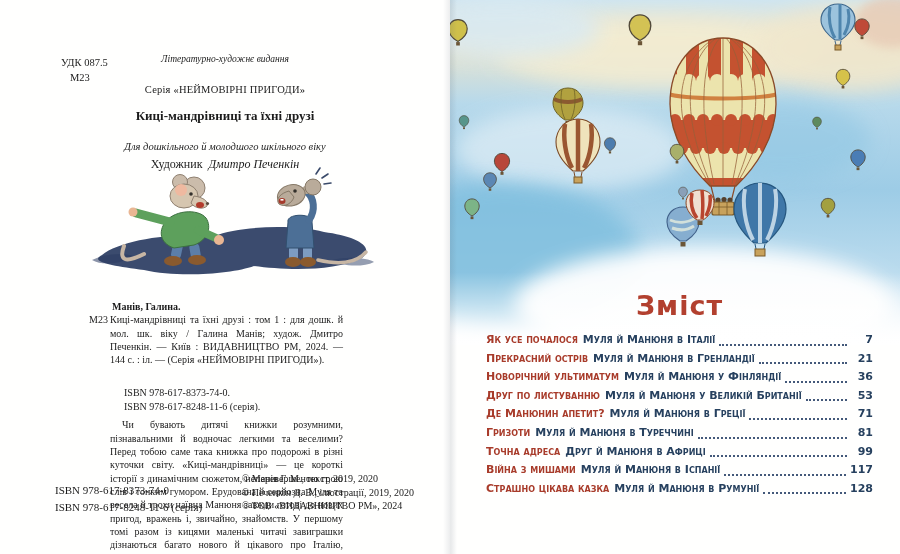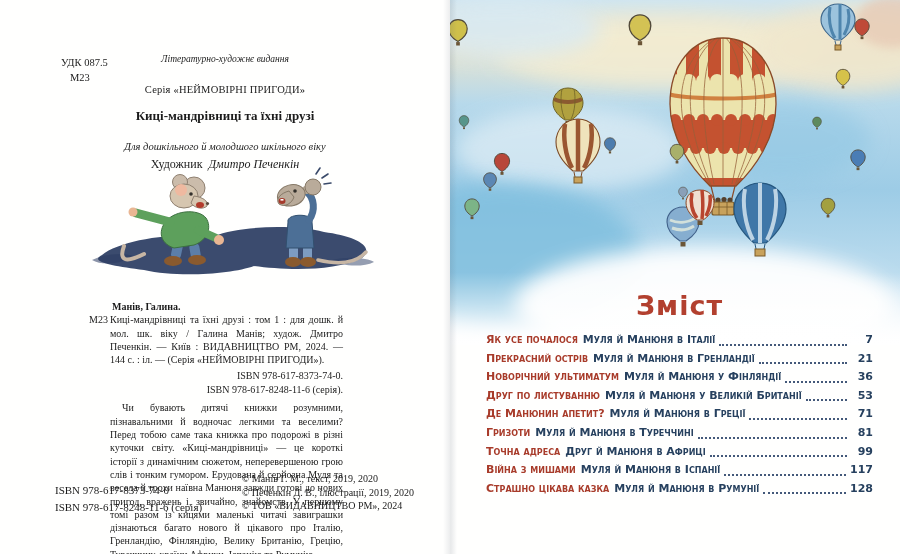--- a/index.html
+++ b/index.html
@@ -19,21 +19,21 @@
   .imprint .author{font-weight:bold;font-size:12px;margin-bottom:3px;}
   .imprint .btitle{font-weight:bold;font-size:13px;margin-bottom:17px;}
   .imprint .audience{font-style:italic;font-size:10.5px;margin-bottom:5px;}
   .imprint .artist{font-size:12px;}
   .imprint .artist .aname{font-style:italic;}
   .mice{position:absolute;left:82px;top:160px;}
   .catalog{position:absolute;left:110px;top:300px;width:233px;font-size:10px;line-height:1.33;text-align:justify;}
   .catalog .entry-author{font-weight:bold;text-align:left;margin-left:2px;}
   .catalog .desc-wrap{position:relative;}
   .catalog .code-hang{position:absolute;left:-21px;top:0;font-size:10px;}
-  .catalog .isbn-lines{margin-top:3px;margin-left:14px;text-align:right;line-height:1.4;}
+  .catalog .isbn-lines{margin-top:20px;margin-left:14px;text-align:left;line-height:1.4;}
   .catalog .annotation{margin-top:4px;text-indent:12px;}
   .lfooter{position:absolute;left:55px;right:36px;top:472px;display:flex;justify-content:space-between;}
   .lfooter .isbns{font-size:11px;line-height:1.5;margin-top:10px;}
   .lfooter .copyrights{font-size:10px;line-height:1.35;text-align:left;}
 
   
   .sky{position:absolute;left:0;top:0;}
   .toc{position:absolute;left:36px;right:27px;top:290px;z-index:3;}
   .toc-title{font-family:"DejaVu Sans",sans-serif;font-weight:bold;font-size:27px;
     color:var(--toc-title,#b2402f);text-align:center;letter-spacing:1px;margin:0 0 10px 0;}

